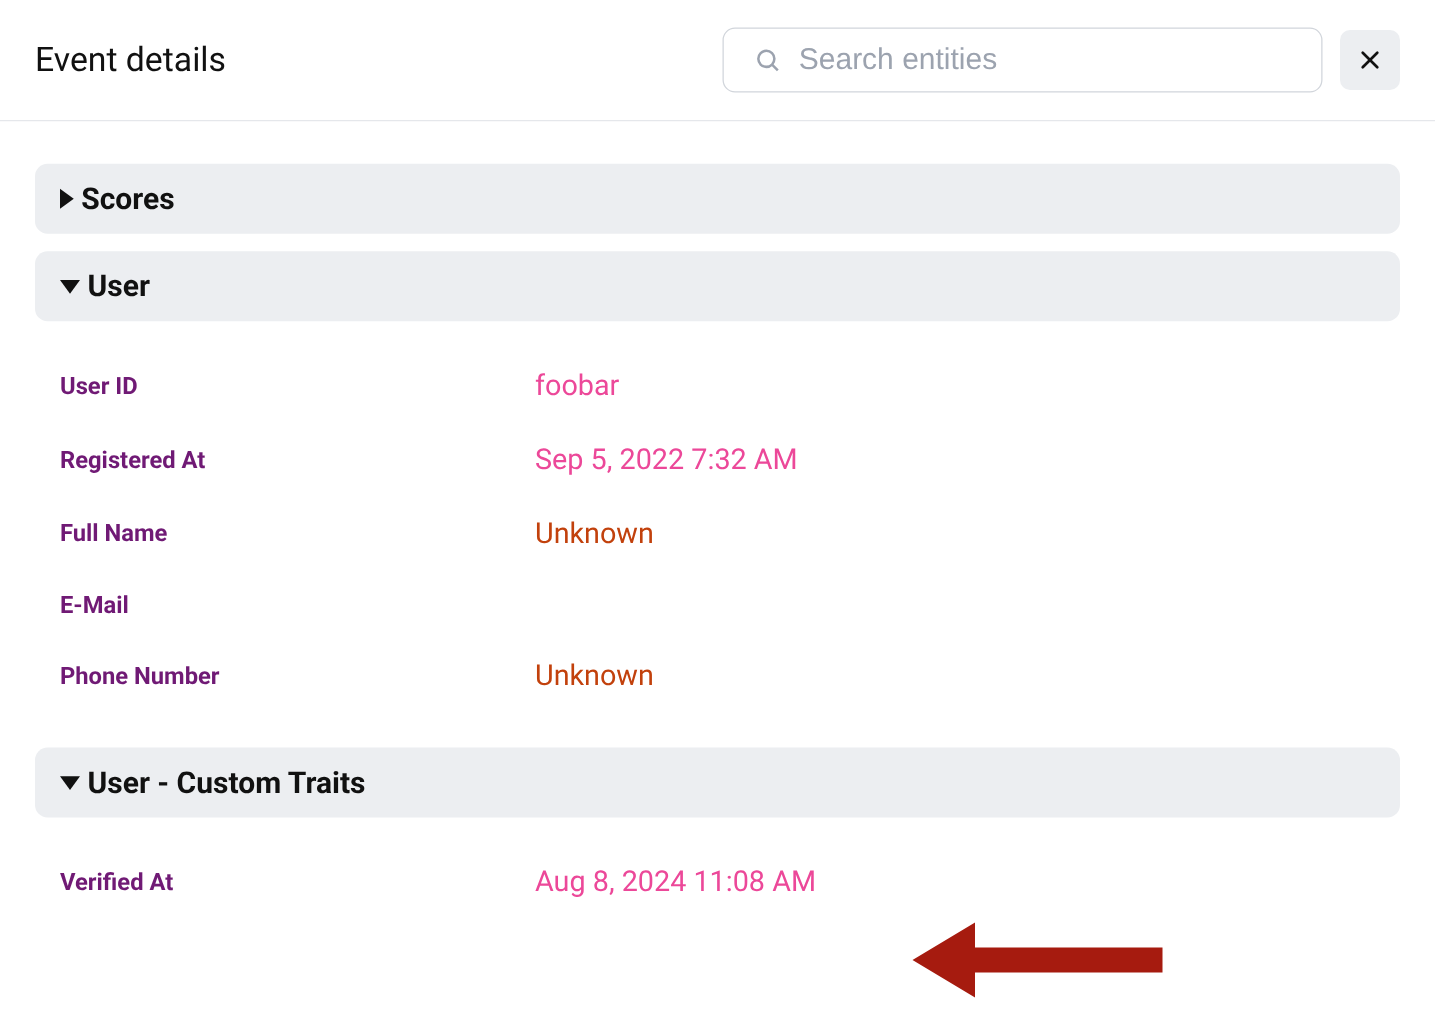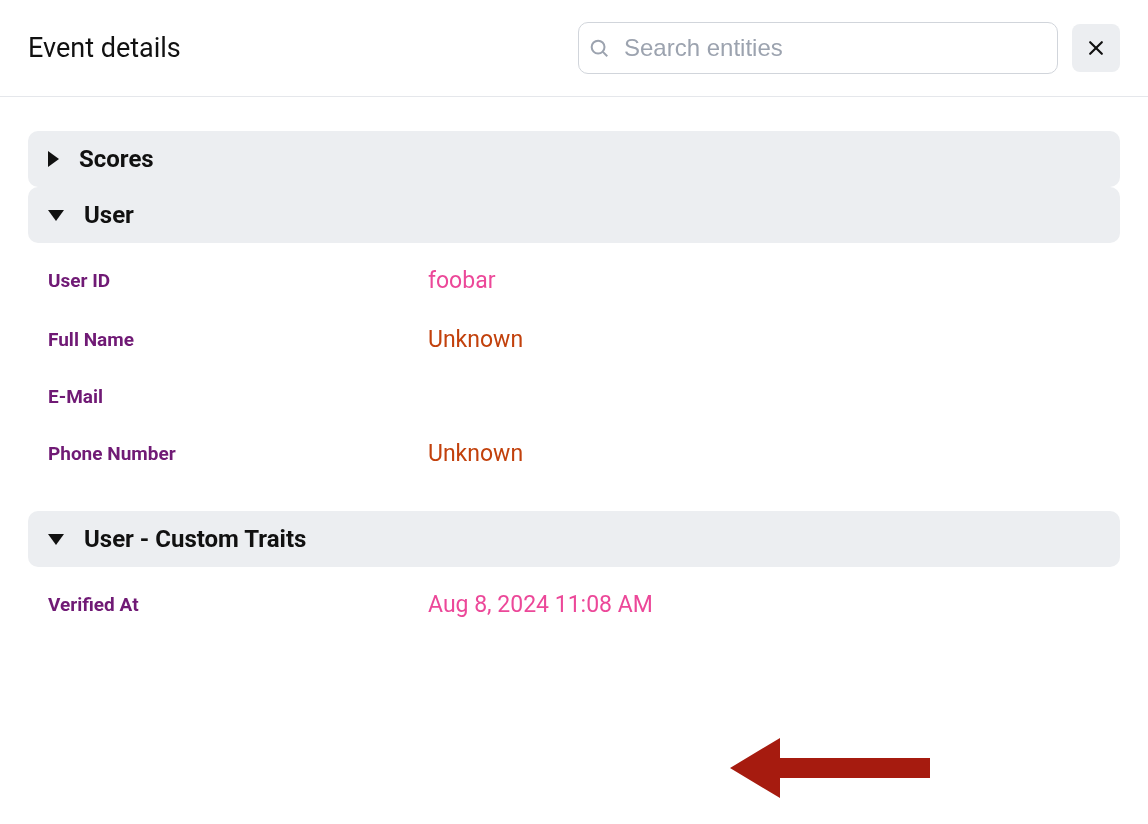--- a/index.html
+++ b/index.html
@@ -29,21 +29,21 @@
     .header-right {
       display: flex;
       align-items: center;
       gap: 14px;
     }
     .search-box {
       display: flex;
       align-items: center;
       border: 1px solid #d1d5db;
       border-radius: 10px;
-      padding: 10px 9px;
+      padding: 10px 24px;
       width: 480px;
       height: 52px;
       background: #fff;
     }
     .search-icon {
       flex-shrink: 0;
       color: #9ca3af;
       width: 22px;
       height: 22px;
       margin-right: 14px;
@@ -77,21 +77,22 @@
     }
     .content {
       padding: 34px 28px 0 28px;
     }
     .section-header {
       background: #eceef1;
       border-radius: 10px;
       padding: 14px 20px;
       display: flex;
       align-items: center;
-      gap: 20px;
+      gap: 6px;
+      margin-bottom: 14px;
       cursor: pointer;
     }
     .section-title {
       font-size: 24px;
       font-weight: 700;
       color: #111;
     }
     .triangle-right {
       width: 0;
       height: 0;
@@ -167,20 +168,24 @@
   <div class="section-header">
     <span class="triangle-down"></span>
     <span class="section-title">User</span>
   </div>
   <div class="fields">
     <div class="field-row">
       <div class="field-label">User ID</div>
       <div class="field-value">foobar</div>
     </div>
     <div class="field-row">
+      <div class="field-label">Registered At</div>
+      <div class="field-value">Sep 5, 2022 7:32 AM</div>
+    </div>
+    <div class="field-row">
       <div class="field-label">Full Name</div>
       <div class="field-value unknown">Unknown</div>
     </div>
     <div class="field-row">
       <div class="field-label">E-Mail</div>
     </div>
     <div class="field-row">
       <div class="field-label">Phone Number</div>
       <div class="field-value unknown">Unknown</div>
     </div>

